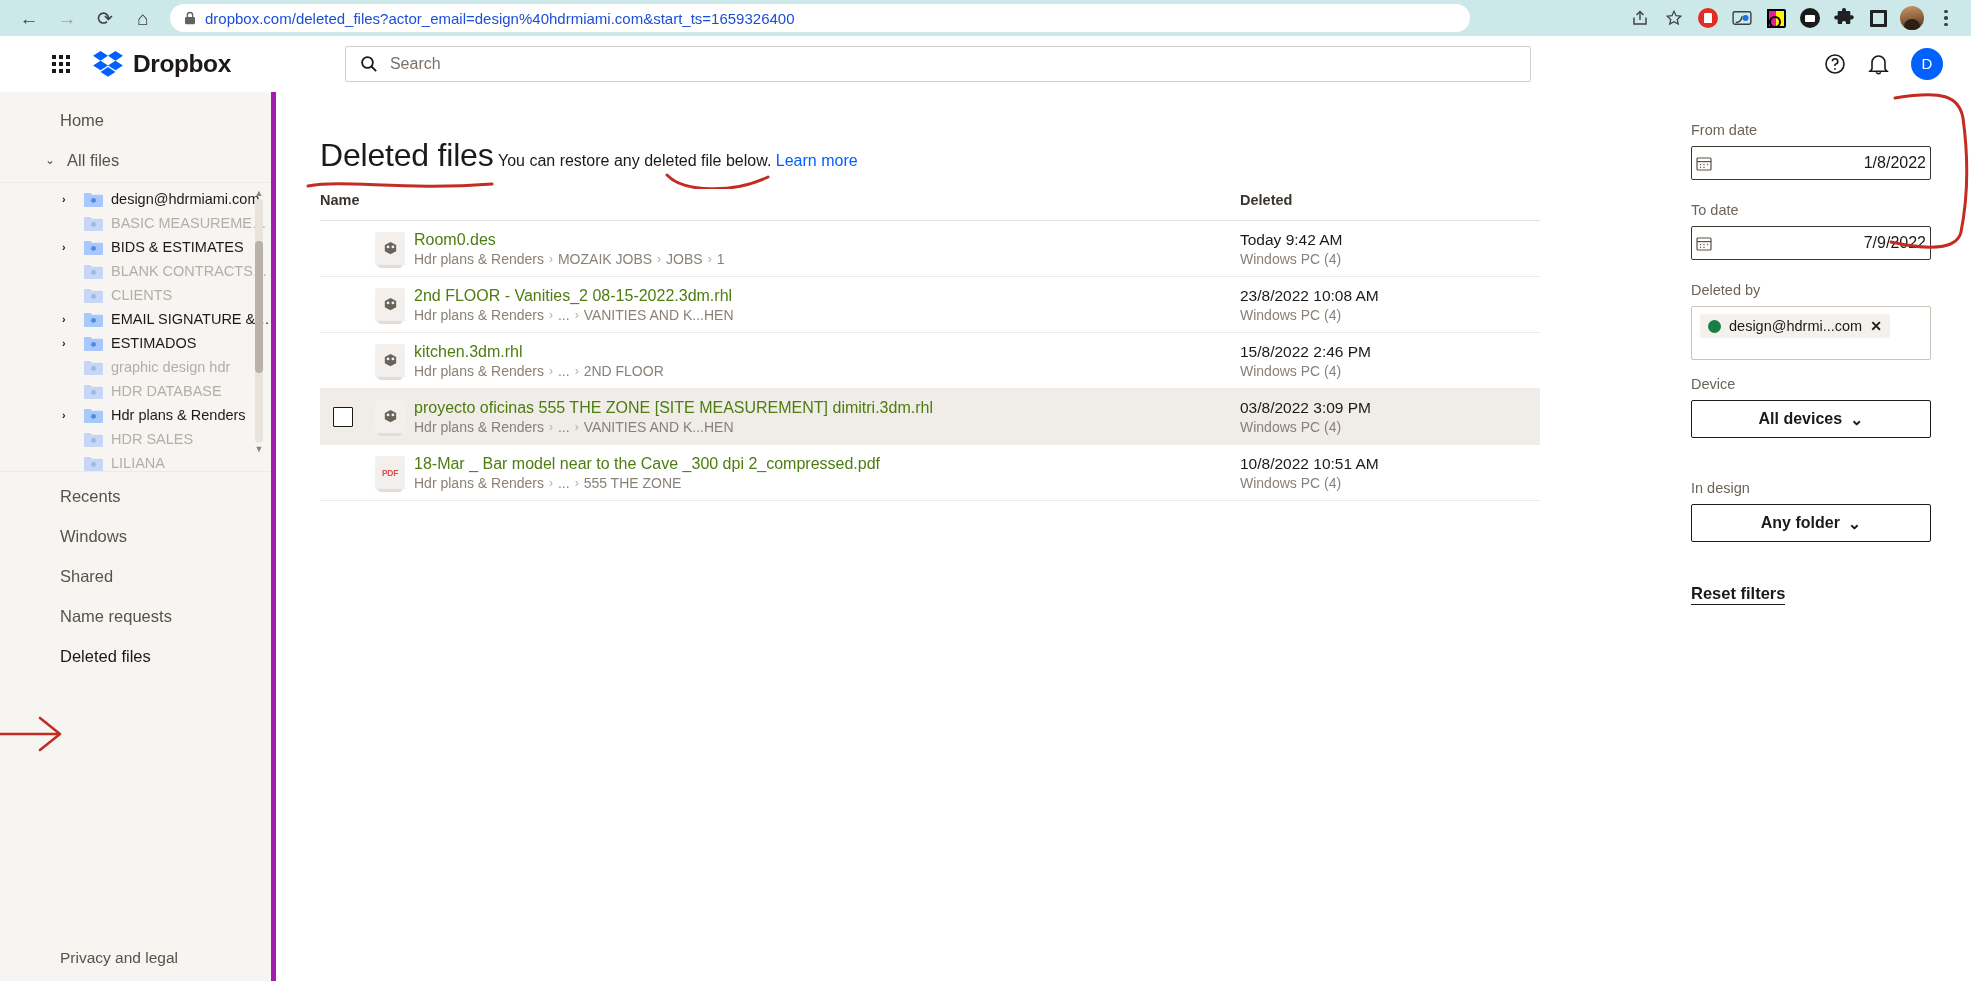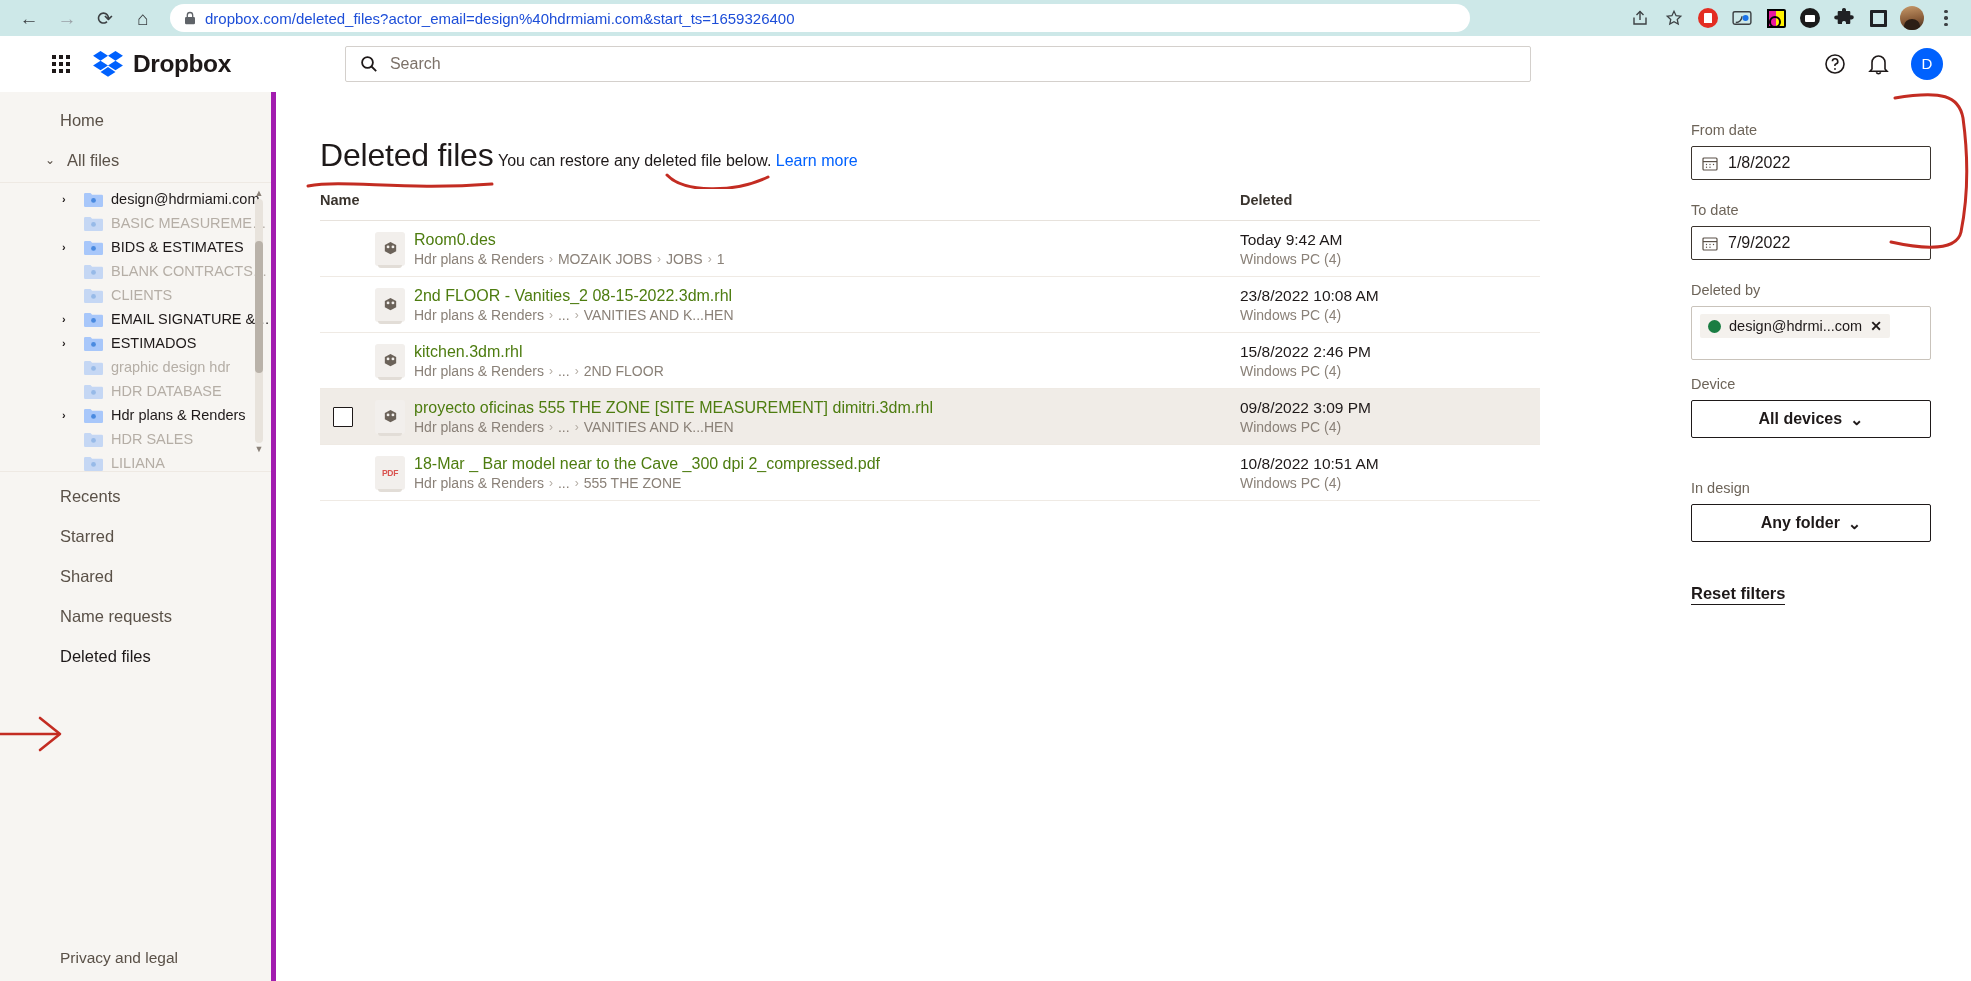--- a/index.html
+++ b/index.html
@@ -207,21 +207,21 @@
   .del-main { font-size: 15.5px; color: #1e1919; }
   .del-sub { font-size: 14px; color: #8a8178; margin-top: 2px; }
 
   
   .filters {
     width: 290px; flex: 0 0 290px; padding: 30px 40px 0 10px; position: relative;
   }
   .f-label { font-size: 14.5px; color: #6d6459; margin-bottom: 8px; }
   .f-input {
     height: 34px; border: 1px solid #3a342e; border-radius: 2px; background: #fff;
-    display: flex; align-items: center; gap: 10px; padding: 0 10px; margin-bottom: 22px;
+    display: flex; align-items: center; gap: 17px; padding: 0 4px; margin-bottom: 22px; justify-content: space-between;
   }
   .f-input .val { font-size: 16px; color: #1e1919; }
   .cal-ic { width: 16px; height: 15px; flex: 0 0 auto; }
   .chip-box {
     border: 1px solid #c9c3bb; border-radius: 2px; background: #fff;
     padding: 7px 8px 12px 8px; margin-bottom: 16px; min-height: 54px;
   }
   .chip {
     display: inline-flex; align-items: center; gap: 8px;
     background: #f4f1ed; border-radius: 2px; padding: 4px 8px;
@@ -466,21 +466,21 @@
           </div>
         <span class="arrow">▼</span>
       </div>
     </div>
 
     <div id="side-nav">
         <div class="side-item">
           <span>Recents</span>
         </div>
         <div class="side-item">
-          <span>Starred</span>
+          <span>Windows</span>
         </div>
         <div class="side-item">
           <span>Shared</span>
         </div>
         <div class="side-item">
           <span>Name requests</span>
         </div>
         <div class="side-item active">
           <span>Deleted files</span>
         </div>
@@ -632,21 +632,21 @@
                     <span>Hdr plans &amp; Renders</span>
                     <span class="sep">›</span>
                     <span>...</span>
                     <span class="sep">›</span>
                     <span>VANITIES AND K...HEN</span>
                   </div>
                 </div>
               </div>
             </td>
             <td>
-              <div class="del-main">09/8/2022 3:09 PM</div>
+              <div class="del-main">03/8/2022 3:09 PM</div>
               <div class="del-sub">Windows PC (4)</div>
             </td>
           </tr>
           <tr class="file-row">
             <td>
               <div class="name-cell">
                 <div class="cb-slot"></div>
                 <div class="icon-slot">
                   <div class="file-ic">
                     <span class="pdf-text">PDF</span>

